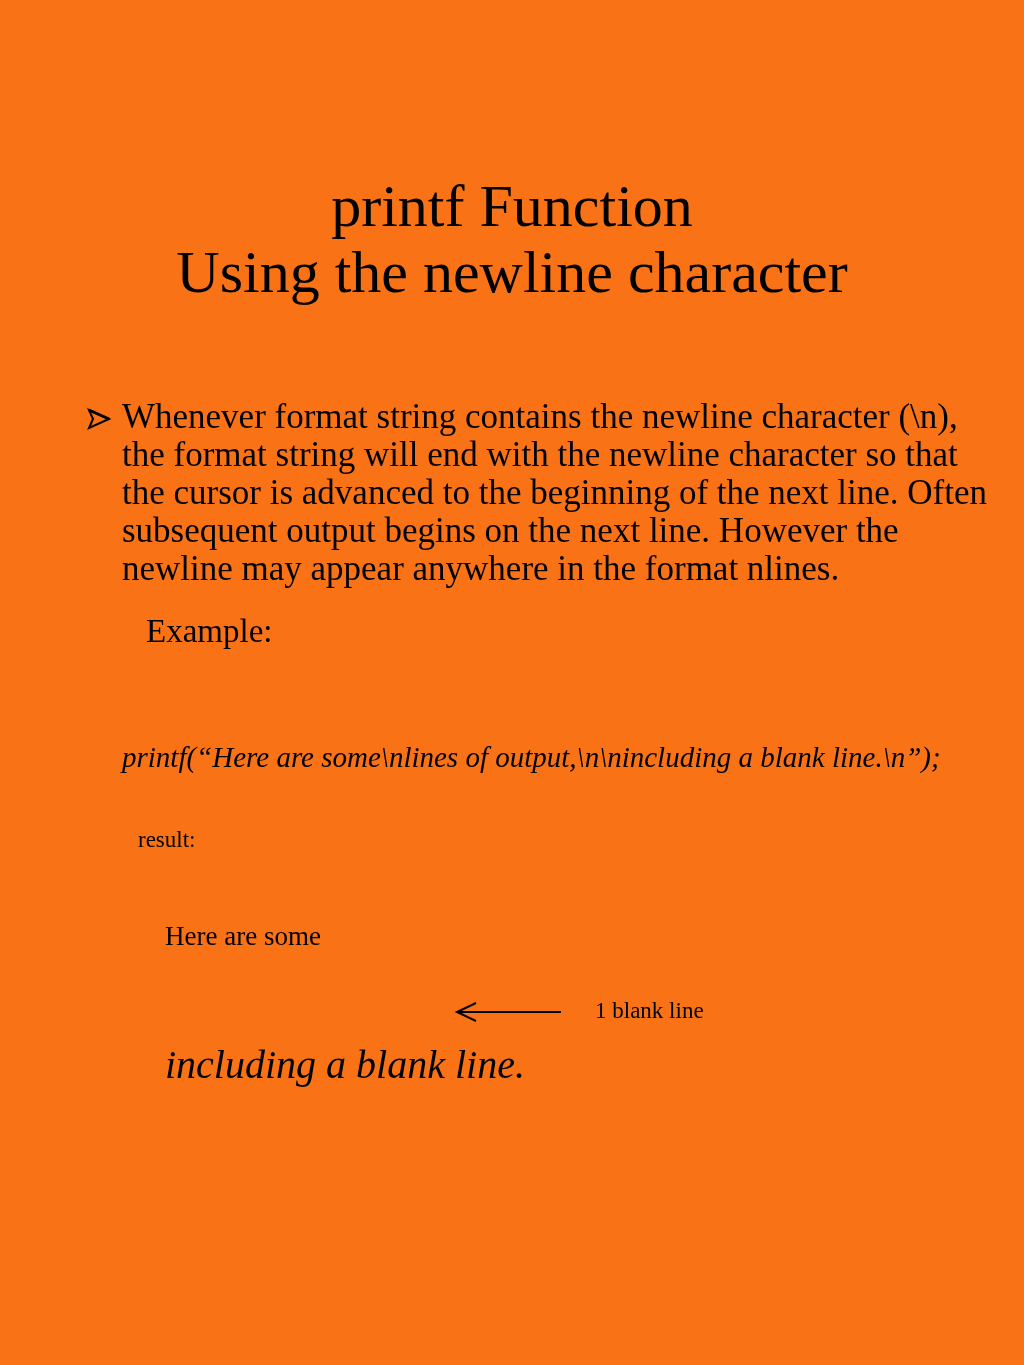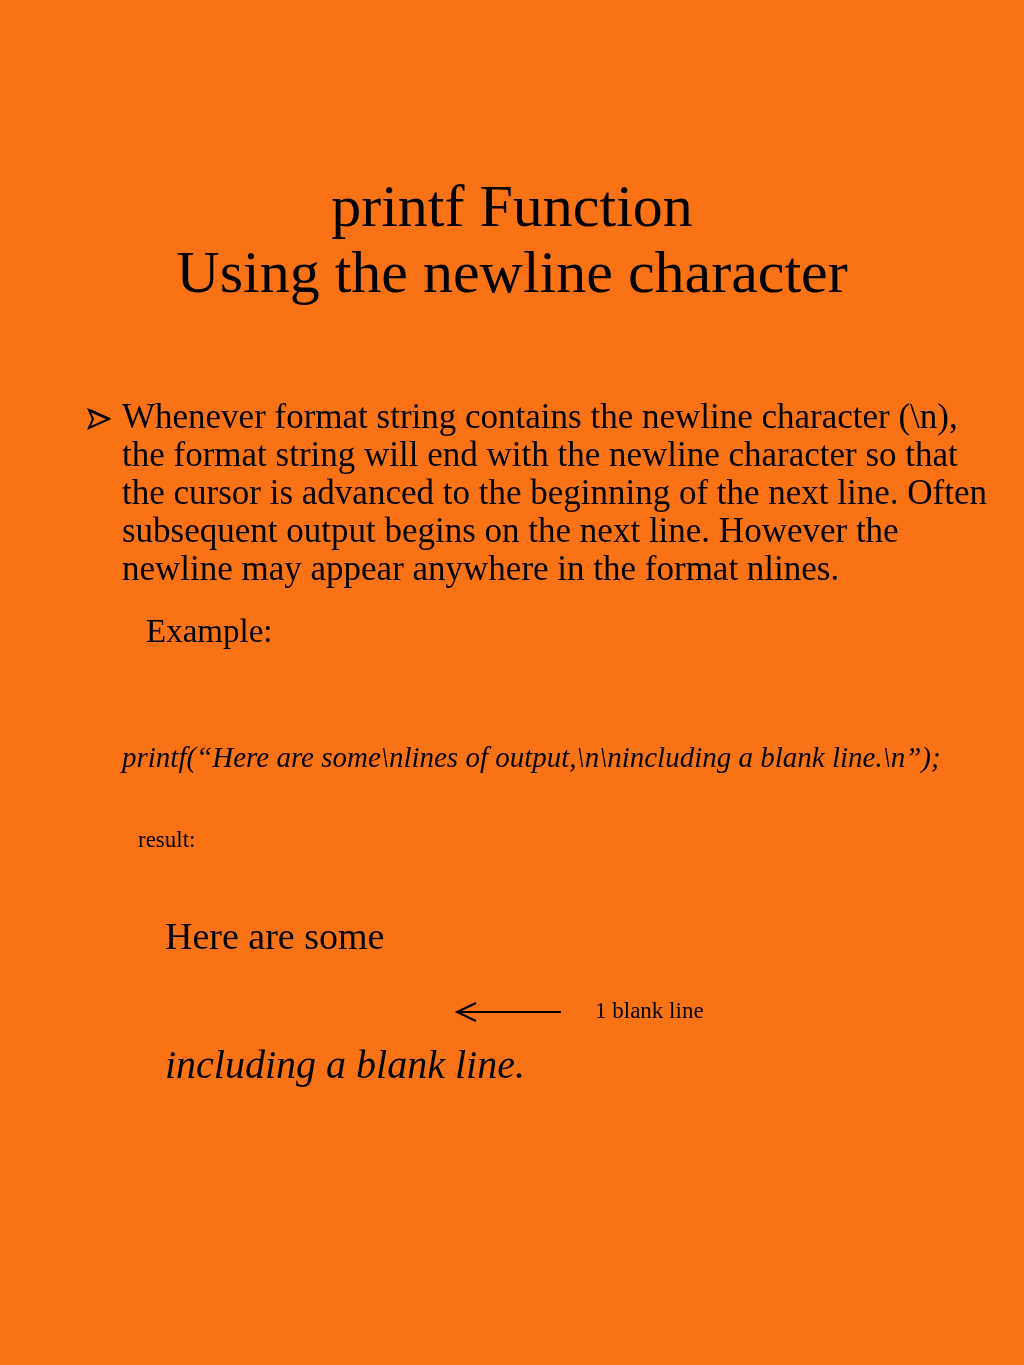--- a/index.html
+++ b/index.html
@@ -66,21 +66,21 @@
     top: 821px;
     font-size: 23px;
     line-height: 38px;
     white-space: nowrap;
     margin-left: 16px;
   }
   .output-top {
     position: absolute;
     left: 165px;
     top: 913px;
-    font-size: 38px;
+    font-size: 27px;
     line-height: 47px;
     white-space: nowrap;
   }
   .output-bottom {
     position: absolute;
     left: 165px;
     top: 1046px;
     font-size: 40px;
     line-height: 38px;
     white-space: nowrap;

